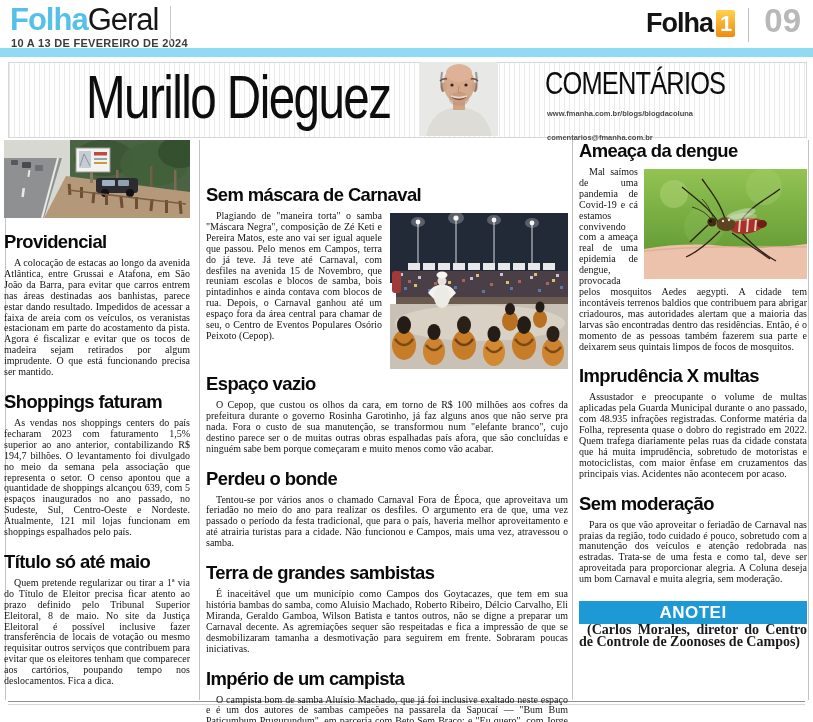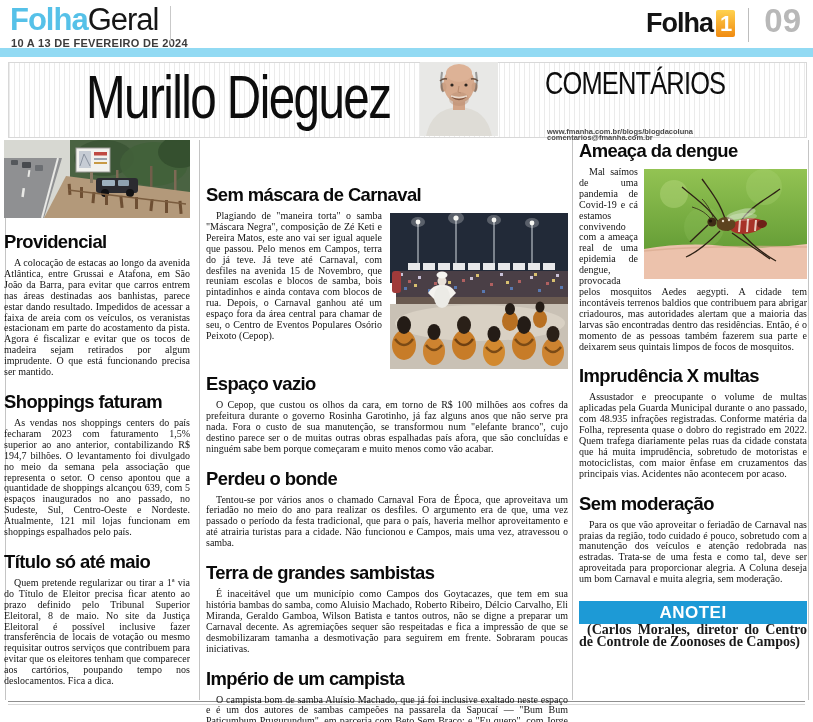--- a/index.html
+++ b/index.html
@@ -22,21 +22,21 @@
   
   .masthead{position:absolute;left:8px;top:62px;width:797px;height:74px;border:1px solid #d8d8d8;
             background:repeating-linear-gradient(90deg,#ebebeb 0 1px,#ffffff 1px 5px);}
   .columnist-name{position:absolute;left:86px;top:62px;font-size:61px;font-weight:normal;letter-spacing:-2px;
                   color:#0d0d0d;transform:scaleX(.78);transform-origin:left top;white-space:nowrap;}
   .headshot{position:absolute;left:420px;top:54px;width:78px;height:82px;}
   .section-title{position:absolute;left:545px;top:66px;font-size:31px;letter-spacing:-1px;color:#0d0d0d;
                  transform:scaleX(.82);transform-origin:left top;white-space:nowrap;}
   .contact{position:absolute;left:547px;font-size:7.5px;font-weight:bold;color:#4a4a4a;}
   .contact.email{top:109px;margin-top:24px;}
-  .contact.url{top:127px;}
+  .contact.url{top:109px;}
   
   .vrule{position:absolute;top:140px;height:560px;width:1px;background:#c4c4c4;}
   .bottom-rule-a{position:absolute;left:8px;width:797px;top:701px;height:0;border-top:1px solid #8f8f8f;}
   .bottom-rule-b{position:absolute;left:8px;width:797px;top:704px;height:0;border-top:1px solid #d8d8d8;}
   
   .col{position:absolute;top:140px;overflow:hidden;}
   .col-left{left:4px;width:186px;height:575px;}
   .col-mid{left:206px;width:362px;height:562px;margin-top:44px;}
   .col-right{left:579px;width:228px;height:575px;}
   .art-title{font-family:"Liberation Sans",sans-serif;font-size:19px;font-weight:bold;letter-spacing:-.6px;

